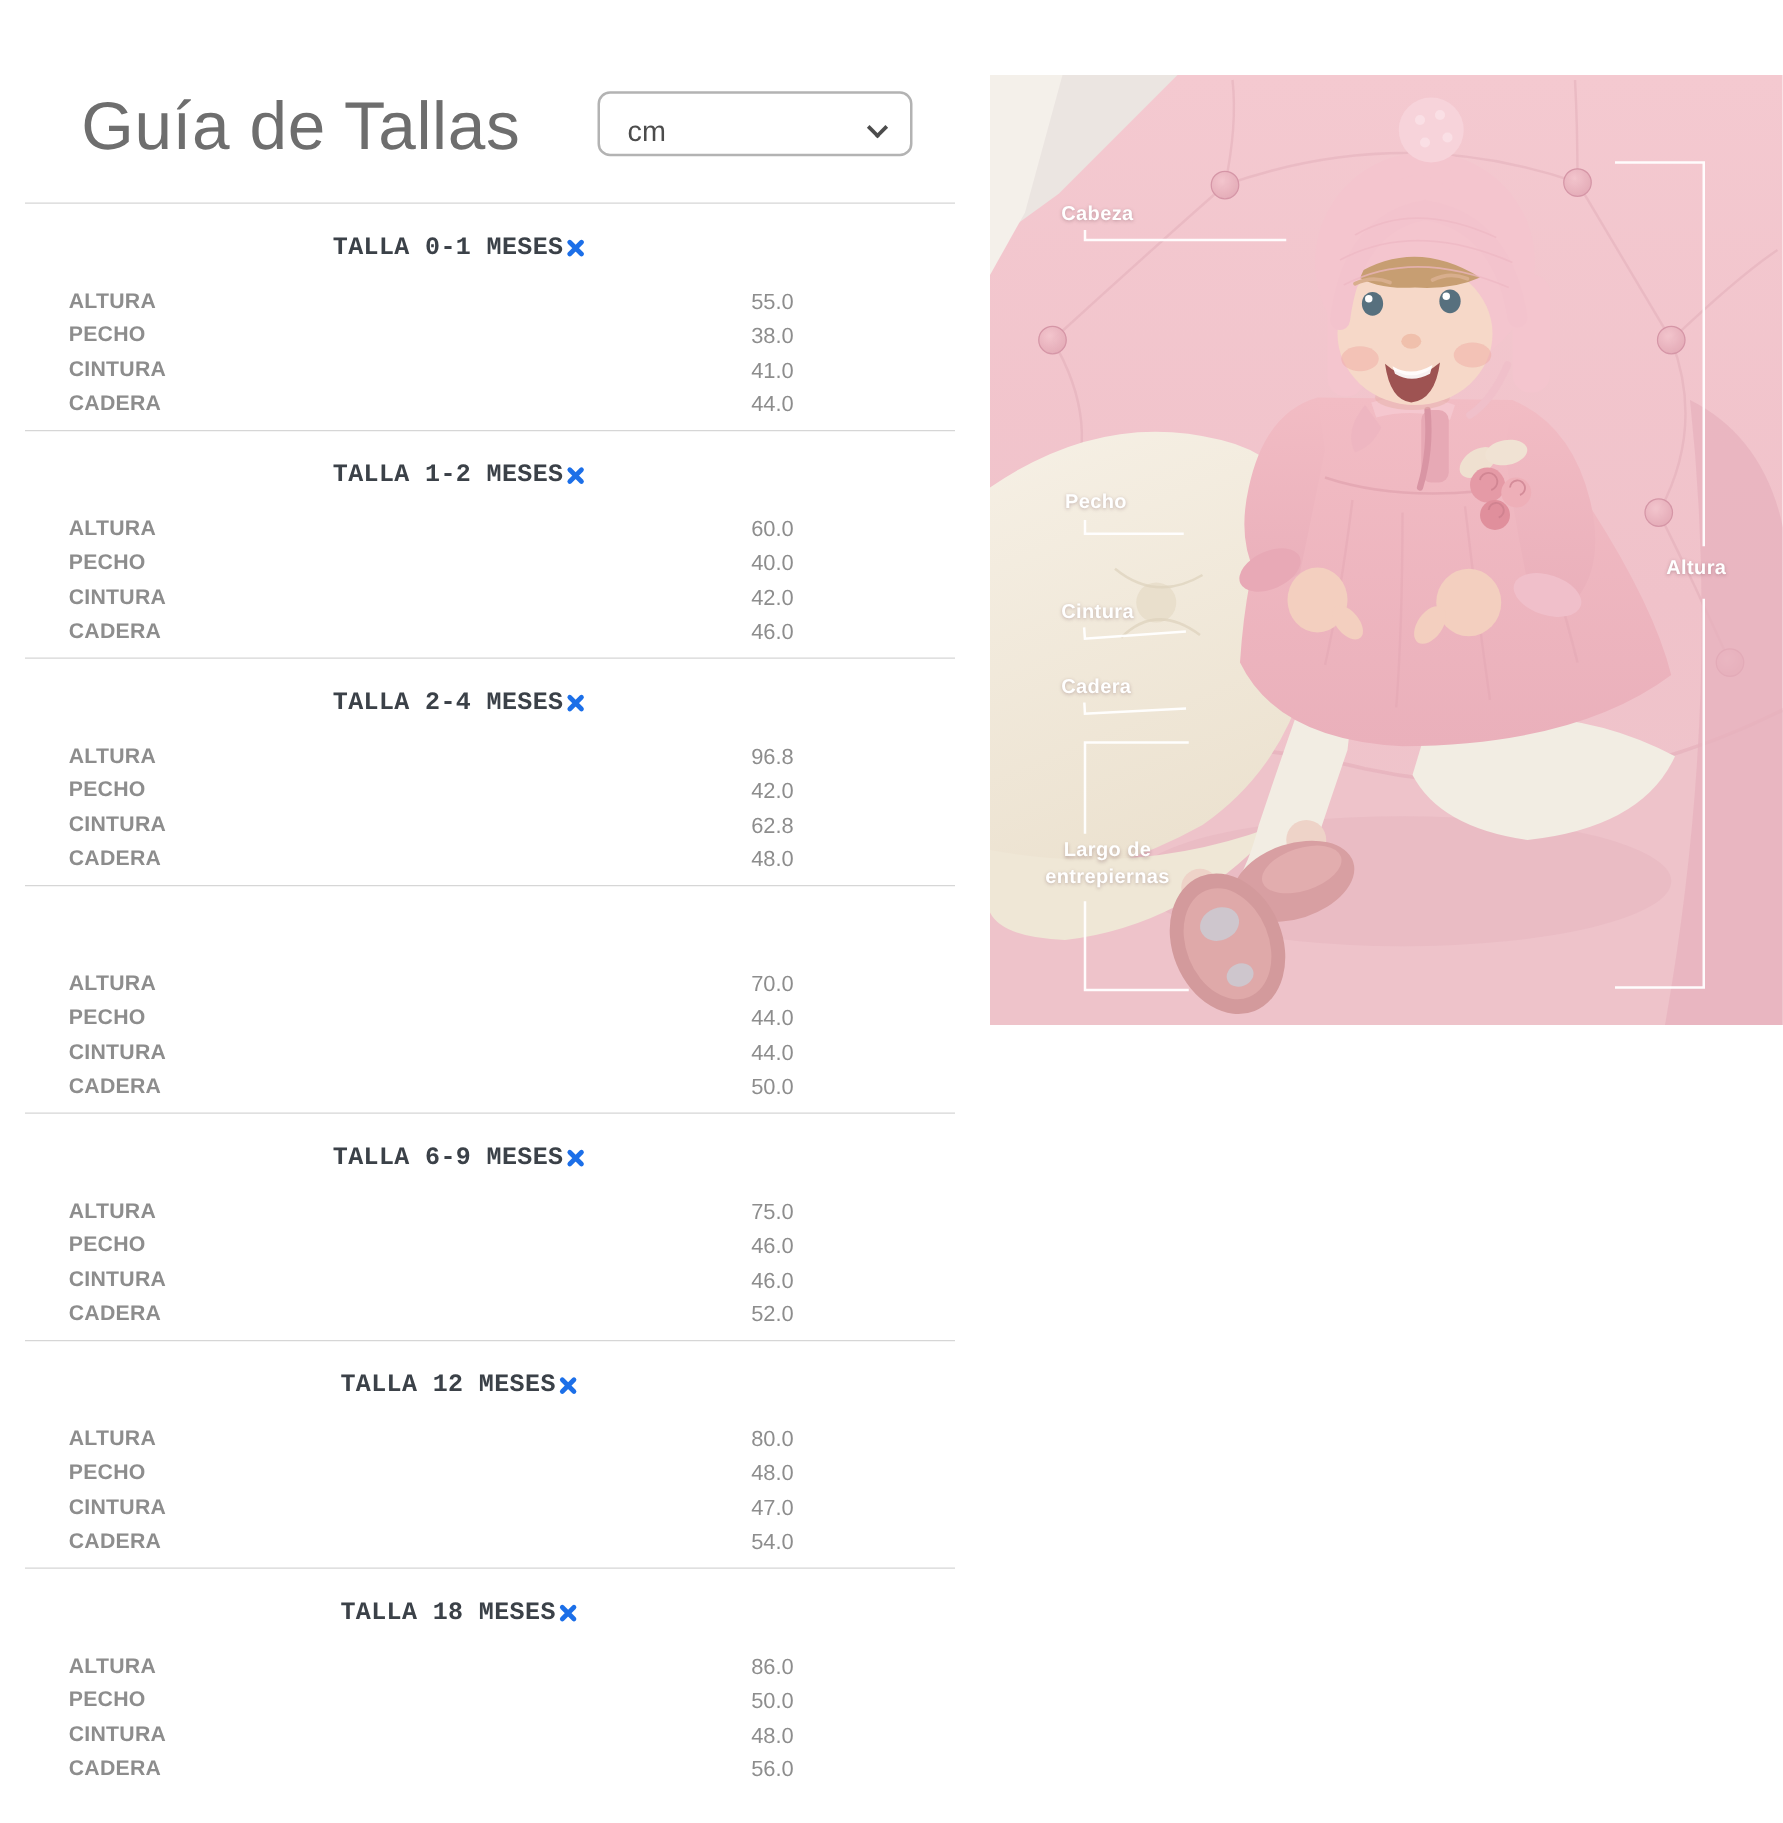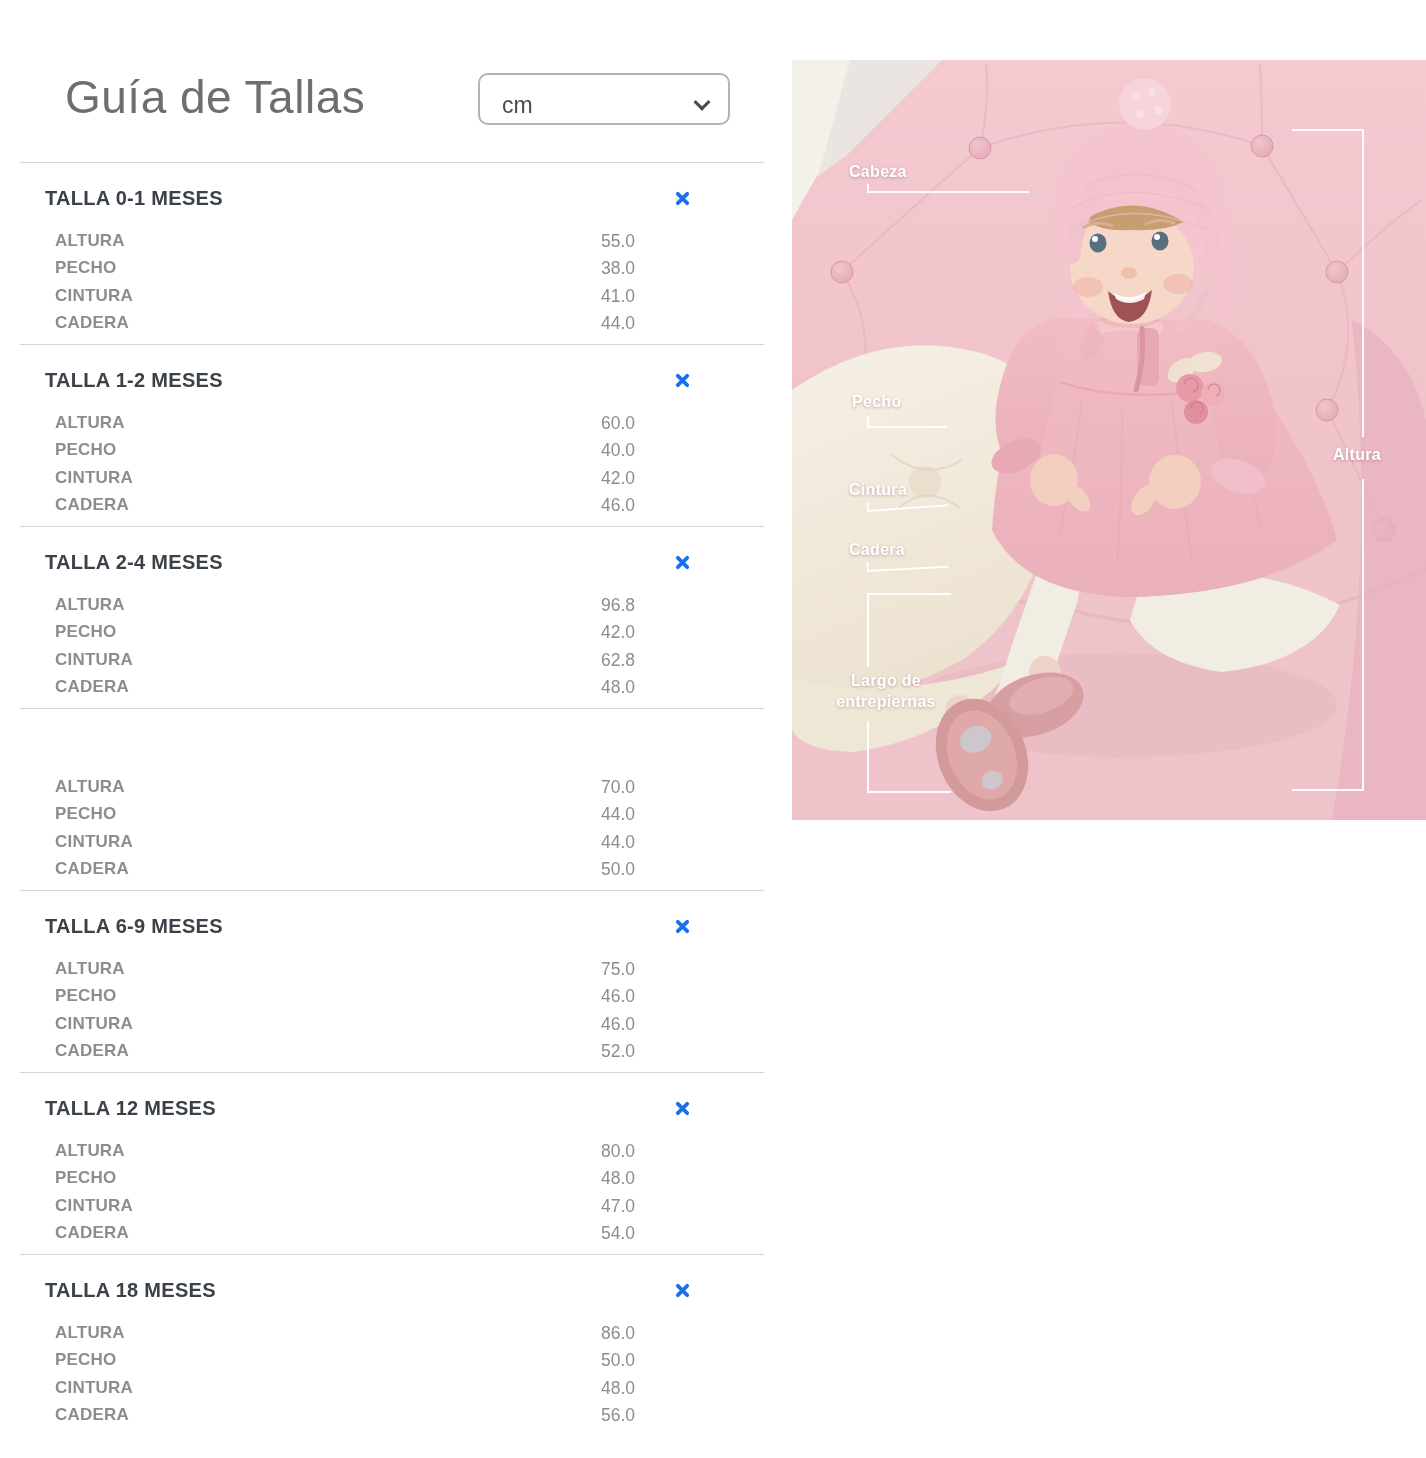--- a/index.html
+++ b/index.html
@@ -7,35 +7,35 @@
     --row-gray:#8d8d8d; --divider-gray:#d6d6d6; --select-border:#b3b3b3;
     --select-text:#4c4c4c; --photo-label-white:#ffffff;
   }
   *{box-sizing:border-box;margin:0;padding:0;}
   html,body{background:#fff;}
   body{width:1426px;height:1458px;position:relative;overflow:hidden;
        font-family:"Liberation Sans", sans-serif;}
 
   
   .left-col{position:absolute;left:0;top:0;width:778px;height:1458px;}
-  .page-title{position:absolute;left:65px;top:70px;font-size:46px;font-weight:400;
+  .page-title{position:absolute;left:65px;top:70px;font-size:54px;font-weight:400;
               color:var(--title-gray);letter-spacing:.5px;white-space:nowrap;text-align:center;}
   .unit-select{position:absolute;left:478px;top:73px;width:252px;height:52px;
                border:2px solid var(--select-border);border-radius:10px;
                display:flex;align-items:center;justify-content:space-between;
                padding:12px 20px 0 22px;cursor:pointer;background:#fff;}
   .unit-select .val{font-size:23px;color:var(--select-text);}
   .chevron{width:12px;height:12px;border-left:3px solid var(--select-text);
            border-bottom:3px solid var(--select-text);transform:rotate(-45deg) translate(2px,-2px);}
 
   #sections{position:absolute;left:0;top:162px;width:778px;}
   .size-section{position:relative;height:182px;}
   .divider{position:absolute;left:20px;top:0;width:744px;height:1px;background:var(--divider-gray);}
   .section-head{position:absolute;left:45px;right:86px;top:24px;height:24px;
-                display:flex;align-items:center;justify-content:space-between;}
+                display:flex;align-items:center;justify-content:center;font-family:Liberation Mono, monospace;}
   .section-title{font-size:20px;font-weight:700;color:var(--heading-dark);letter-spacing:.3px;}
   .remove-btn{background:none;border:none;width:20px;height:20px;cursor:pointer;
               color:var(--accent-blue);display:flex;align-items:center;justify-content:center;padding:0;}
   .remove-btn svg{width:15px;height:15px;display:block;}
   .rows{position:absolute;left:0;right:0;top:66px;}
   .m-row{position:relative;height:27.4px;}
   .m-label{position:absolute;left:55px;top:3px;font-size:17px;font-weight:700;
            color:var(--row-gray);letter-spacing:.2px;}
   .m-value{position:absolute;left:520px;top:3px;width:115px;text-align:right;
            font-size:17.5px;font-weight:400;color:var(--row-gray);}

